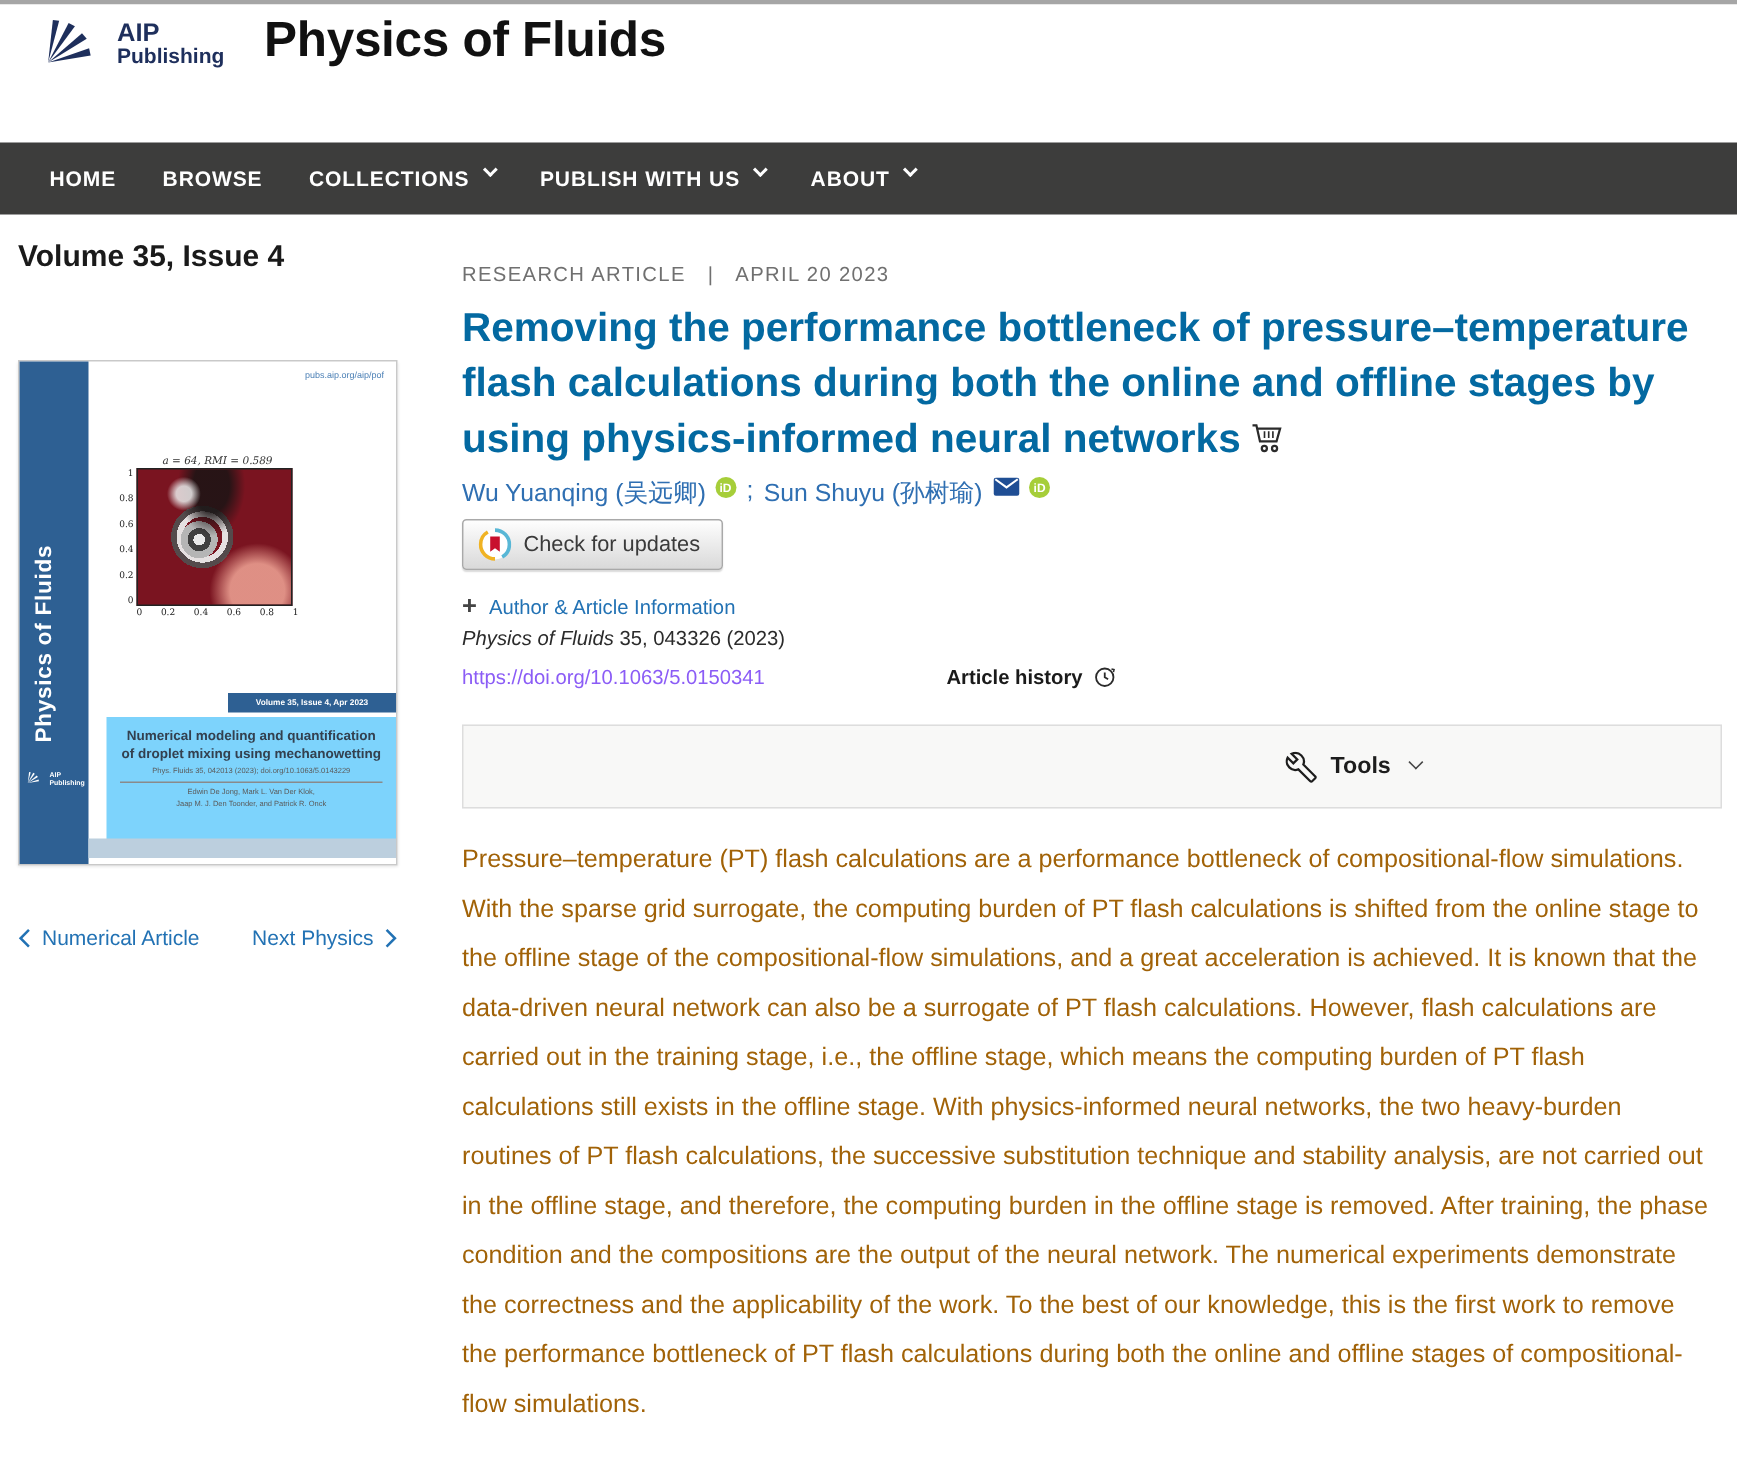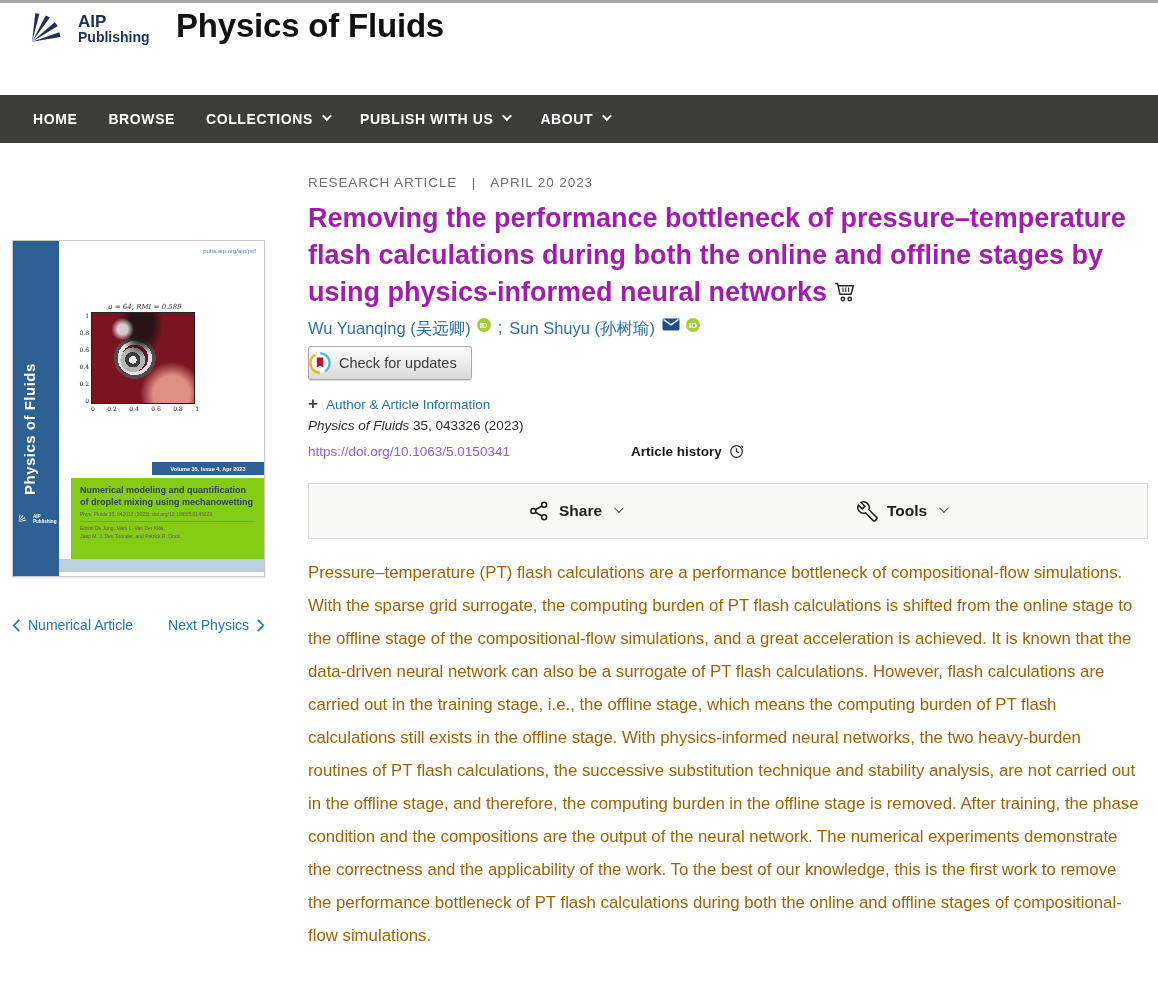--- a/index.html
+++ b/index.html
@@ -12,21 +12,21 @@
   .brand { position:absolute; left:30px; top:9px; display:flex; align-items:center; cursor:pointer; }
   .brand svg { width:42px; height:32px; }
   .brand-text { margin-left:6px; color:#1e2f5c; font-weight:bold; line-height:1.0; }
   .brand-text .t1 { font-size:17px; }
   .brand-text .t2 { font-size:14px; }
   .journal-title { position:absolute; left:176px; top:4px; font-size:33px; font-weight:bold; color:#111; letter-spacing:-0.2px; }
 
   
   .nav-bar { position:absolute; left:0; top:95px; width:1158px; height:48px; background:#3d3d3c;
              display:flex; align-items:center; padding-left:33px; }
-  .nav-item { display:flex; align-items:center; color:#fff; font-size:14px; font-weight:bold;
+  .nav-item { display:flex; align-items:flex-start; color:#fff; font-size:14px; font-weight:bold;
               letter-spacing:0.6px; margin-right:31px; cursor:pointer; white-space:nowrap; }
   .chev-down { width:7px; height:7px; border-right:2px solid #fff; border-bottom:2px solid #fff;
                transform:rotate(45deg) translateY(-2px); margin-left:9px; margin-bottom:4px; }
 
   
   .sidebar { position:absolute; left:12px; top:160px; width:253px; }
   .vol-heading { font-size:20px; font-weight:bold; color:#1a1a1a; }
   .issue-date { font-size:16px; color:#222; margin-top:10px; }
   .cover { position:absolute; left:0; top:80px; width:253px; height:337px; background:#fff;
            border:1px solid #c9c9c9; box-shadow:0 1px 2px rgba(0,0,0,.12); }
@@ -45,51 +45,51 @@
                radial-gradient(circle at 78% 90%, rgba(228,150,138,.95) 0 16%, rgba(228,150,138,0) 28%),
                radial-gradient(circle at 30% 18%, rgba(235,235,235,.85) 0 5%, rgba(235,235,235,0) 11%),
                radial-gradient(ellipse at 48% 12%, rgba(25,20,20,.85) 0 16%, rgba(25,20,20,0) 30%),
                radial-gradient(circle at 40% 52%, #e8e8e8 0 5%, #3f3f3f 5% 10%, #b5b5b5 10% 16%, rgba(0,0,0,0) 16%),
                radial-gradient(circle at 42% 50%, rgba(0,0,0,0) 0 18%, rgba(235,235,235,.95) 18% 23%, rgba(80,80,80,.9) 23% 28%, rgba(0,0,0,0) 28%),
                #7a1420; }
   .cv-xticks { display:flex; justify-content:space-between; width:108px; margin-left:16px;
                font-family:"DejaVu Serif", serif; font-size:6px; color:#222; margin-top:1px; }
   .cv-banner { position:absolute; right:0; top:221px; width:112px; height:13px; background:#2e6093;
                color:#fff; font-weight:bold; font-size:5.5px; display:flex; align-items:center; justify-content:center; }
-  .cv-feature { position:absolute; left:58px; right:0; top:237px; height:82px; background:#84cc16;
-                padding:7px 9px 5px 9px; text-align:left; }
+  .cv-feature { position:absolute; left:58px; right:0; top:237px; height:82px; background:#7dd3fc;
+                padding:7px 9px 5px 9px; text-align:center; }
   .cv-feature-title { font-size:9px; font-weight:bold; color:#33404f; line-height:1.3; }
   .cv-feature-cite { font-size:5px; color:#5a5a5a; margin-top:3px; }
   .cv-feature-rule { border:none; border-top:1px solid #8a8a8a; margin:4px 0 3px 0; }
   .cv-feature-authors { font-size:5px; color:#5a5a5a; line-height:1.5; }
   .cv-pubmark { position:absolute; left:5px; bottom:52px; display:flex; align-items:center; color:#fff; }
   .cv-pubmark svg { width:11px; height:9px; }
   .cv-pubmark div { font-size:4.6px; font-weight:bold; line-height:1.1; margin-left:2px; }
   .cv-bottom-strip { position:absolute; left:46px; right:0; bottom:4px; height:13px; background:#bccfde; }
   .pager { position:absolute; left:0; top:457px; width:253px; display:flex; justify-content:space-between; }
   .pager a { display:flex; align-items:center; color:#2272b4; font-size:14px; text-decoration:none; cursor:pointer; }
   .pager svg { width:9px; height:13px; }
   .pager .prev svg { margin-right:7px; }
   .pager .next svg { margin-left:7px; }
 
   
   .main { position:absolute; left:308px; top:160px; width:840px; }
   .kicker { position:absolute; top:15px; left:0; font-size:13.5px; color:#707070; letter-spacing:0.9px; }
   .kicker .sep { margin:0 10px; }
   .art-title { position:absolute; top:40px; left:0; width:822px; font-size:27px; font-weight:bold;
-               color:#a21caf; line-height:37px; }
+               color:#0369a1; line-height:37px; }
   .cart-icon { display:inline-block; vertical-align:-3px; margin-left:6px; cursor:pointer; }
   .authors { position:absolute; top:158px; left:0; display:flex; font-size:16.5px; color:#2f6fb2; }
   .author-link { cursor:pointer; }
   .orcid { display:inline-flex; width:14px; height:14px; border-radius:50%; background:#a6ce39; color:#fff;
            font-size:8px; font-weight:bold; align-items:center; justify-content:center; margin-left:6px; cursor:pointer; }
   .auth-sep { margin:0 7px; color:#2f6fb2; }
   .mail-icon { margin-left:7px; cursor:pointer; display:inline-flex; }
   .check-btn { position:absolute; top:186px; left:0; height:34px; display:inline-flex; align-items:center;
-               padding:0 14px 0 0; background:linear-gradient(#fefefe,#d9d9d9); border:1px solid #a9a9a9;
+               padding:0 14px 0 10px; background:linear-gradient(#fefefe,#d9d9d9); border:1px solid #a9a9a9;
                border-radius:3px; cursor:pointer; box-shadow:0 1px 1px rgba(0,0,0,.15); }
   .check-btn span { font-size:14.5px; color:#3a3a3a; margin-left:8px; }
   .author-info { position:absolute; top:234px; left:0; display:flex; align-items:center; cursor:pointer; }
   .author-info .plus { font-size:17px; color:#444; margin-right:8px; font-weight:bold; }
   .author-info a { color:#2272b4; font-size:13.5px; text-decoration:none; }
   .citation { position:absolute; top:258px; left:0; font-size:13.5px; color:#2b2b2b; }
   .citation .jname { font-style:italic; }
   .doi-row { position:absolute; top:284px; left:0; width:822px; display:flex; align-items:center; }
   .doi-row a { color:#8b5cf6; font-size:13.5px; text-decoration:none; cursor:pointer; }
   .history { display:flex; align-items:center; margin-left:121px; cursor:pointer; }
@@ -143,20 +143,21 @@
     <span>PUBLISH WITH US</span>
     <span class="chev-down"></span>
   </div>
   <div class="nav-item">
     <span>ABOUT</span>
     <span class="chev-down"></span>
   </div>
 </nav>
 
 <aside class="sidebar">
+  <div class="vol-heading">Volume 35, Issue 4</div>
 
   <div class="cover">
     <div class="cover-spine">
       <div class="spine-title">Physics of Fluids</div>
       <div class="cv-pubmark">
         <svg viewBox="0 0 40 30">
           <g fill="#ffffff">
             <path d="M2 28 L29 23.5 L28 19 Z"></path>
             <path d="M2 28 L26.5 13 L23.5 9.5 Z"></path>
             <path d="M2 28 L19 5 L15 3 Z"></path>
@@ -281,32 +282,20 @@
       <b>Article history</b>
       <svg width="15" height="15" viewBox="0 0 16 16">
         <circle cx="8" cy="8" r="6.2" fill="none" stroke="#2b2b2b" stroke-width="1.3"></circle>
         <path d="M8 4.6V8l2.4 1.4" fill="none" stroke="#2b2b2b" stroke-width="1.3"></path>
         <path d="M12.8 2.2l1.8 0.4-0.4 1.8" fill="none" stroke="#2b2b2b" stroke-width="1.1"></path>
       </svg>
     </span>
   </div>
 
   <div class="share-bar">
-    <div class="share-item share">
-      <svg width="22" height="22" viewBox="0 0 24 24">
-        <g fill="none" stroke="#1d1d1d" stroke-width="1.7">
-          <circle cx="5.8" cy="12" r="2.7"></circle>
-          <circle cx="17.6" cy="5.2" r="2.7"></circle>
-          <circle cx="17.6" cy="18.8" r="2.7"></circle>
-          <path d="M8.2 10.6l7-4M8.2 13.4l7 4"></path>
-        </g>
-      </svg>
-      <b>Share</b>
-      <span class="chev-dark"></span>
-    </div>
     <div class="share-item tools">
       <svg width="21" height="21" viewBox="0 0 24 24">
         <path d="M22.7 19l-9.1-9.1c.9-2.3.4-5-1.5-6.9-2-2-5-2.4-7.4-1.3L9 6 6 9 1.6 4.7C.4 7.1.9 10.1 2.9 12.1c1.9 1.9 4.6 2.4 6.9 1.5l9.1 9.1c.4.4 1 .4 1.4 0l2.3-2.3c.5-.4.5-1.1.1-1.4z" fill="none" stroke="#1d1d1d" stroke-width="1.7"></path>
       </svg>
       <b>Tools</b>
       <span class="chev-dark"></span>
     </div>
   </div>
 
   <p class="abstract">Pressure–temperature (PT) flash calculations are a performance bottleneck of compositional-flow simulations. With the sparse grid surrogate, the computing burden of PT flash calculations is shifted from the online stage to the offline stage of the compositional-flow simulations, and a great acceleration is achieved. It is known that the data-driven neural network can also be a surrogate of PT flash calculations. However, flash calculations are carried out in the training stage, i.e., the offline stage, which means the computing burden of PT flash calculations still exists in the offline stage. With physics-informed neural networks, the two heavy-burden routines of PT flash calculations, the successive substitution technique and stability analysis, are not carried out in the offline stage, and therefore, the computing burden in the offline stage is removed. After training, the phase condition and the compositions are the output of the neural network. The numerical experiments demonstrate the correctness and the applicability of the work. To the best of our knowledge, this is the first work to remove the performance bottleneck of PT flash calculations during both the online and offline stages of compositional-flow simulations.</p>

